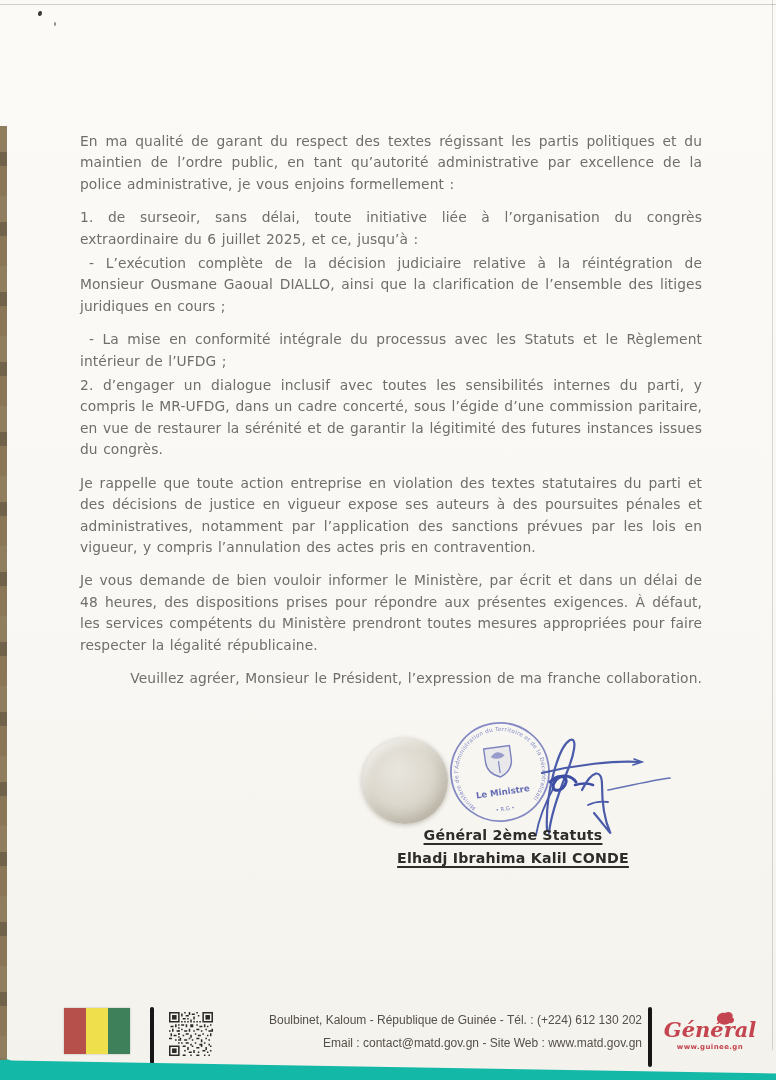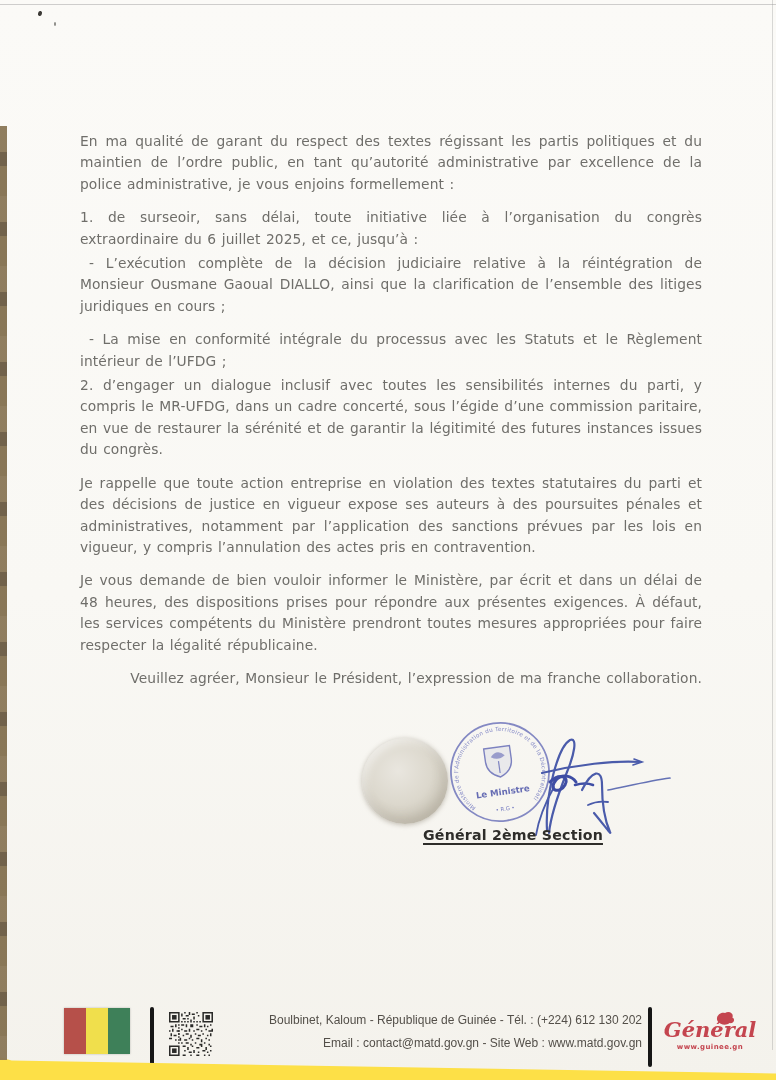--- a/index.html
+++ b/index.html
@@ -1,16 +1,16 @@
 <!DOCTYPE html>
 <html><head>
 <meta charset="utf-8">
 <style>
   html,body{margin:0;padding:0;background:#6f5f48;}
-  .scene{position:relative;width:776px;height:1080px;background:#fde047;overflow:hidden;
+  .scene{position:relative;width:776px;height:1080px;background:#14b8a6;overflow:hidden;
          font-family:"DejaVu Sans",sans-serif;}
   .paper{position:absolute;left:0;top:0;width:776px;height:1080px;
          background:linear-gradient(180deg,#fbfaf7 0%,#f9f8f4 55%,#f4f2ec 100%);
          clip-path:polygon(0 0,100% 0,100% 99.4%,1.5% 98.2%,0 97.9%);}
   .paper::before{content:"";position:absolute;left:0;top:4px;right:0;height:1px;
          background:rgba(150,150,150,.45);}
   .paper::after{content:"";position:absolute;top:0;right:3px;bottom:30px;width:1px;
          background:rgba(150,150,150,.35);}
   .edge-strip{position:absolute;left:0;top:126px;width:7px;height:934px;
          background:repeating-linear-gradient(180deg,#8a7757 0 26px,#6a5a42 26px 40px,#83704f 40px 70px);
@@ -109,21 +109,22 @@
         <path d="M150,83 C128,86 104,92 88,95" stroke-width="1.7" opacity="0.85"></path>
         <path d="M34,92 C24,110 18,128 16,140" stroke-width="1.8"></path>
         <path d="M30,87 c9,-9 20,-6 15,3 c-5,9 -18,6 -9,-5 c6,-7 16,-4 20,2" stroke-width="3" stroke="#2f3f9e"></path>
         <path d="M55,90 C62,88 68,88 73,90" stroke-width="2.6" stroke="#2f3f9e"></path>
         <path d="M62,95 C72,75 82,73 82,90 C82,112 86,128 90,137 C92,141 84,130 74,118"></path>
         <path d="M68,110 C74,107 82,106 88,107" stroke-width="1.8"></path>
       </g>
     </svg>
 
     <div class="sig-block">
-      <div class="sig-line">Général 2ème Section</div>
+      <div class="sig-line">Général 2ème Statuts</div>
+      <div class="sig-line">Elhadj Ibrahima Kalil CONDE</div>
     </div>
 
     <div class="footer">
       <div class="flag">
         <span class="stripe red"></span>
         <span class="stripe yellow"></span>
         <span class="stripe green"></span>
       </div>
       <div class="fdiv d1"></div>
 

